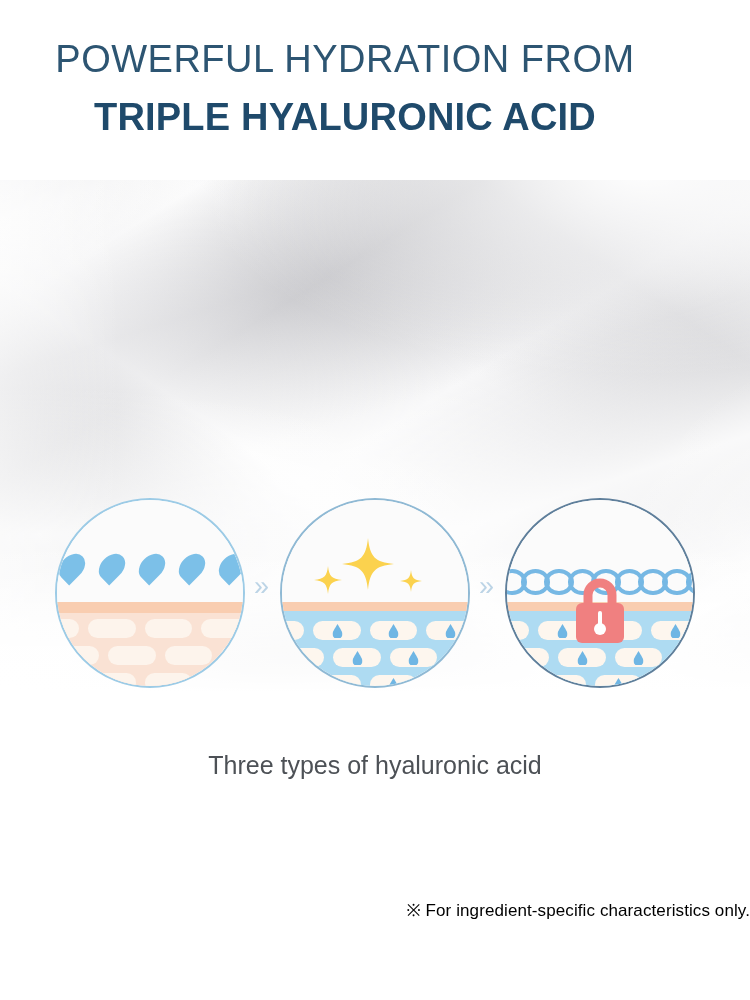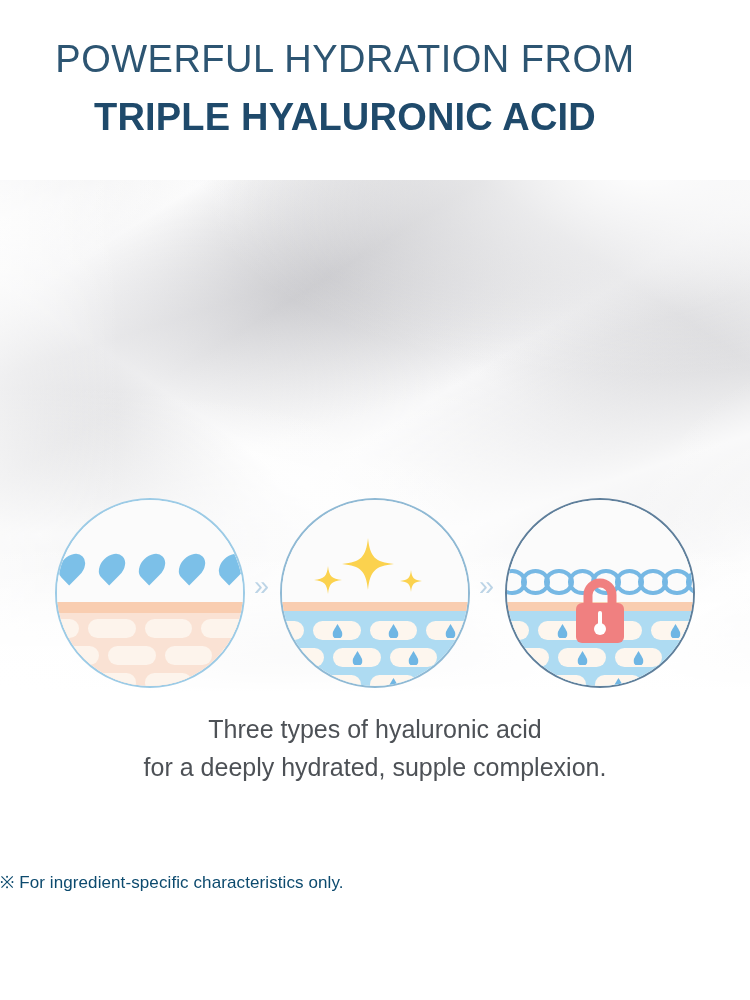--- a/index.html
+++ b/index.html
@@ -188,36 +188,36 @@
     font-family: "Liberation Sans", sans-serif;
     line-height: 1;
     letter-spacing: -3px;
   }
   .chev1 { left: 254px; }
   .chev2 { left: 479px; }
 
   
   .body-copy {
     position: absolute;
-    top: 710px; left: 0;
+    top: 746px; left: 0;
     width: 750px;
     text-align: center;
     color: #4d5156;
     font-size: 25px;
     line-height: 38px;
     font-weight: 400;
   }
   .body-copy .line { display: block; white-space: nowrap; }
 
   .footnote {
     position: absolute;
-    top: 870px; left: 0;
+    top: 898px; left: 0;
     width: 750px;
-    text-align: left;
-    color: #0c4a6e;
+    text-align: right;
+    color: #000000;
     font-size: 17px;
     letter-spacing: 0.1px;
     white-space: nowrap;
   }
 </style>
 </head>
 <body>
 
 <div class="header">
   <div class="headline-1">POWERFUL HYDRATION FROM</div>
@@ -447,16 +447,15 @@
       <path d="M20 34 V24 a12 12 0 0 1 24 0 V34" fill="none" stroke="#f08080" stroke-width="9" stroke-linecap="round"></path>
       <rect x="8" y="32" width="48" height="40" rx="6" fill="#f08080"></rect>
       <circle cx="32" cy="58" r="6" fill="#ffffff"></circle>
       <rect x="30" y="40" width="4" height="18" rx="2" fill="#ffffff"></rect>
     </svg>
   </div>
 </div>
 
 <div class="body-copy">
   <span class="line">Three types of hyaluronic acid</span>
-  <span class="line">for a deeply hydrated, supple complexion.</span>
 </div>
 
 <div class="footnote">※ For ingredient-specific characteristics only.</div>
 
 </body></html>

